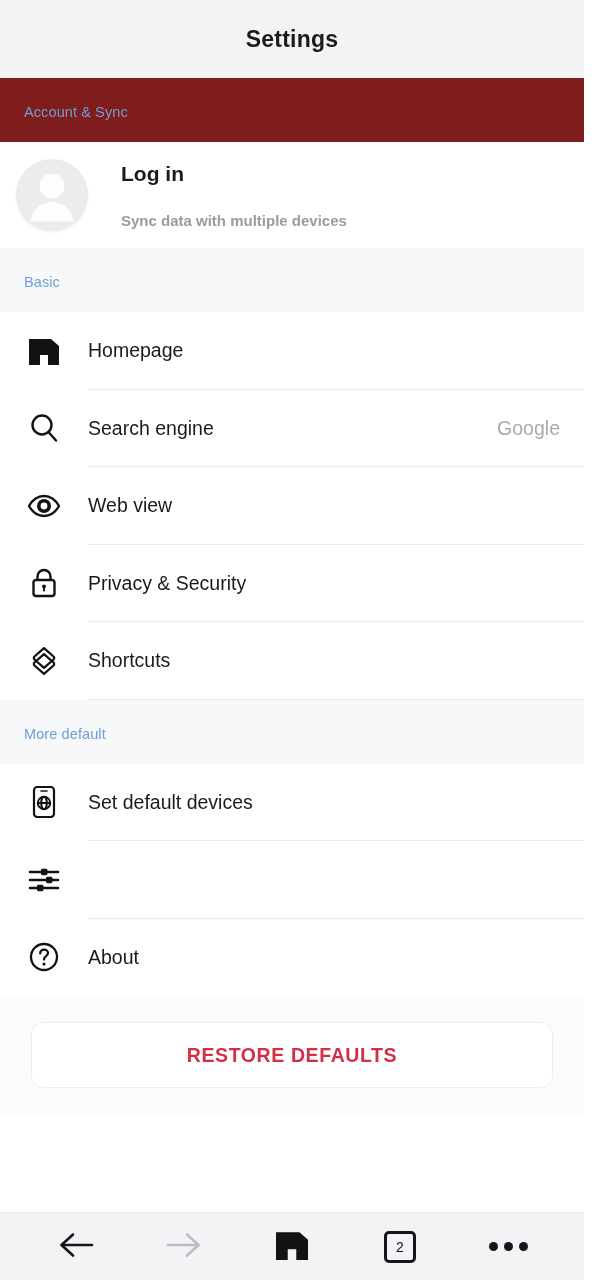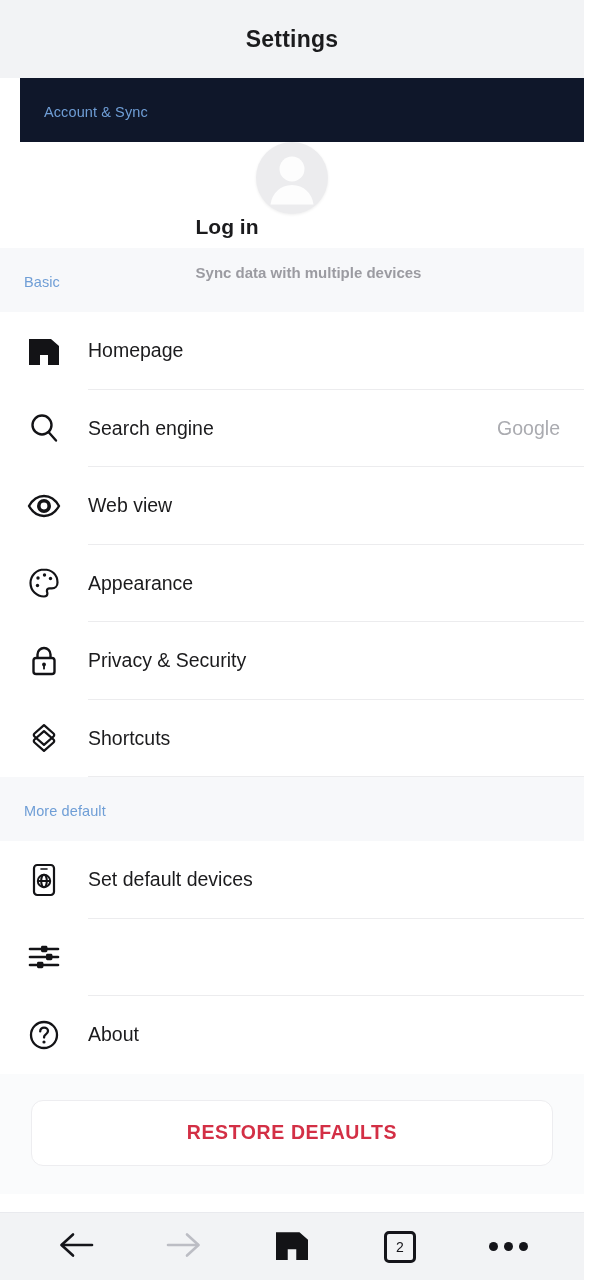--- a/index.html
+++ b/index.html
@@ -44,37 +44,35 @@
     background: #ffffff;
     overflow: hidden;
   }
 
   
   .section-band {
     background: #f7f8fa;
     padding: 26px 0 22px 24px;
   }
   .section-band.plain {
-    background: #0f172a;
-    margin-left: 20px;
+    background: #7f1d1d;
   }
   .section-title {
     font-size: 14.5px;
     color: #6f9ed6;
     letter-spacing: .1px;
   }
 
   
   .account-row {
     background: #ffffff;
     display: flex;
     align-items: center;
-    padding: 0 24px;
+    padding: 0 16px;
     height: 106px;
-    flex-direction: column;
   }
   .avatar {
     width: 72px;
     height: 72px;
     border-radius: 50%;
     background: #ececee;
     box-shadow: 0 1px 3px rgba(0,0,0,.07);
     display: flex;
     align-items: flex-end;
     justify-content: center;
@@ -258,33 +256,20 @@
         <div class="icon-cell">
           <svg width="34" height="26" viewBox="0 0 34 26" aria-hidden="true">
             <path d="M2 13C6 6 11 3 17 3s11 3 15 10c-4 7-9 10-15 10S6 20 2 13z" fill="none" stroke="#131316" stroke-width="2.4" stroke-linejoin="round"></path>
             <circle cx="17" cy="13" r="5.2" fill="none" stroke="#131316" stroke-width="3.6"></circle>
           </svg>
         </div>
         <div class="row-label">Web view</div>
         <div class="row-value"></div>
       </div>
 
-      <div class="row divided">
-        <div class="icon-cell">
-          <svg width="32" height="32" viewBox="0 0 32 32" aria-hidden="true">
-            <path d="M16 2.5C8.5 2.5 2.5 8.5 2.5 16S8.5 29.5 16 29.5c2.2 0 3.4-1.3 3.4-3 0-1-.5-1.7-.5-2.6 0-1.5 1.2-2.5 2.8-2.5h2.2c3.2 0 5.6-2.4 5.6-6C29.5 7.6 23.6 2.5 16 2.5z" fill="none" stroke="#131316" stroke-width="2.2"></path>
-            <circle cx="10" cy="11" r="1.7" fill="#131316"></circle>
-            <circle cx="16.5" cy="8" r="1.7" fill="#131316"></circle>
-            <circle cx="22.5" cy="11.5" r="1.7" fill="#131316"></circle>
-            <circle cx="9.5" cy="18.5" r="1.7" fill="#131316"></circle>
-          </svg>
-        </div>
-        <div class="row-label">Appearance</div>
-        <div class="row-value"></div>
-      </div>
 
       <div class="row divided">
         <div class="icon-cell">
           <svg width="28" height="32" viewBox="0 0 28 32" aria-hidden="true">
             <path d="M7.5 13V9.5a6.5 6.5 0 0113 0V13" fill="none" stroke="#131316" stroke-width="2.4"></path>
             <rect x="3.5" y="13" width="21" height="16" rx="2.6" fill="none" stroke="#131316" stroke-width="2.4"></rect>
             <circle cx="14" cy="19.5" r="1.9" fill="#131316"></circle>
             <rect x="13.1" y="20" width="1.8" height="4.4" fill="#131316"></rect>
           </svg>
         </div>

